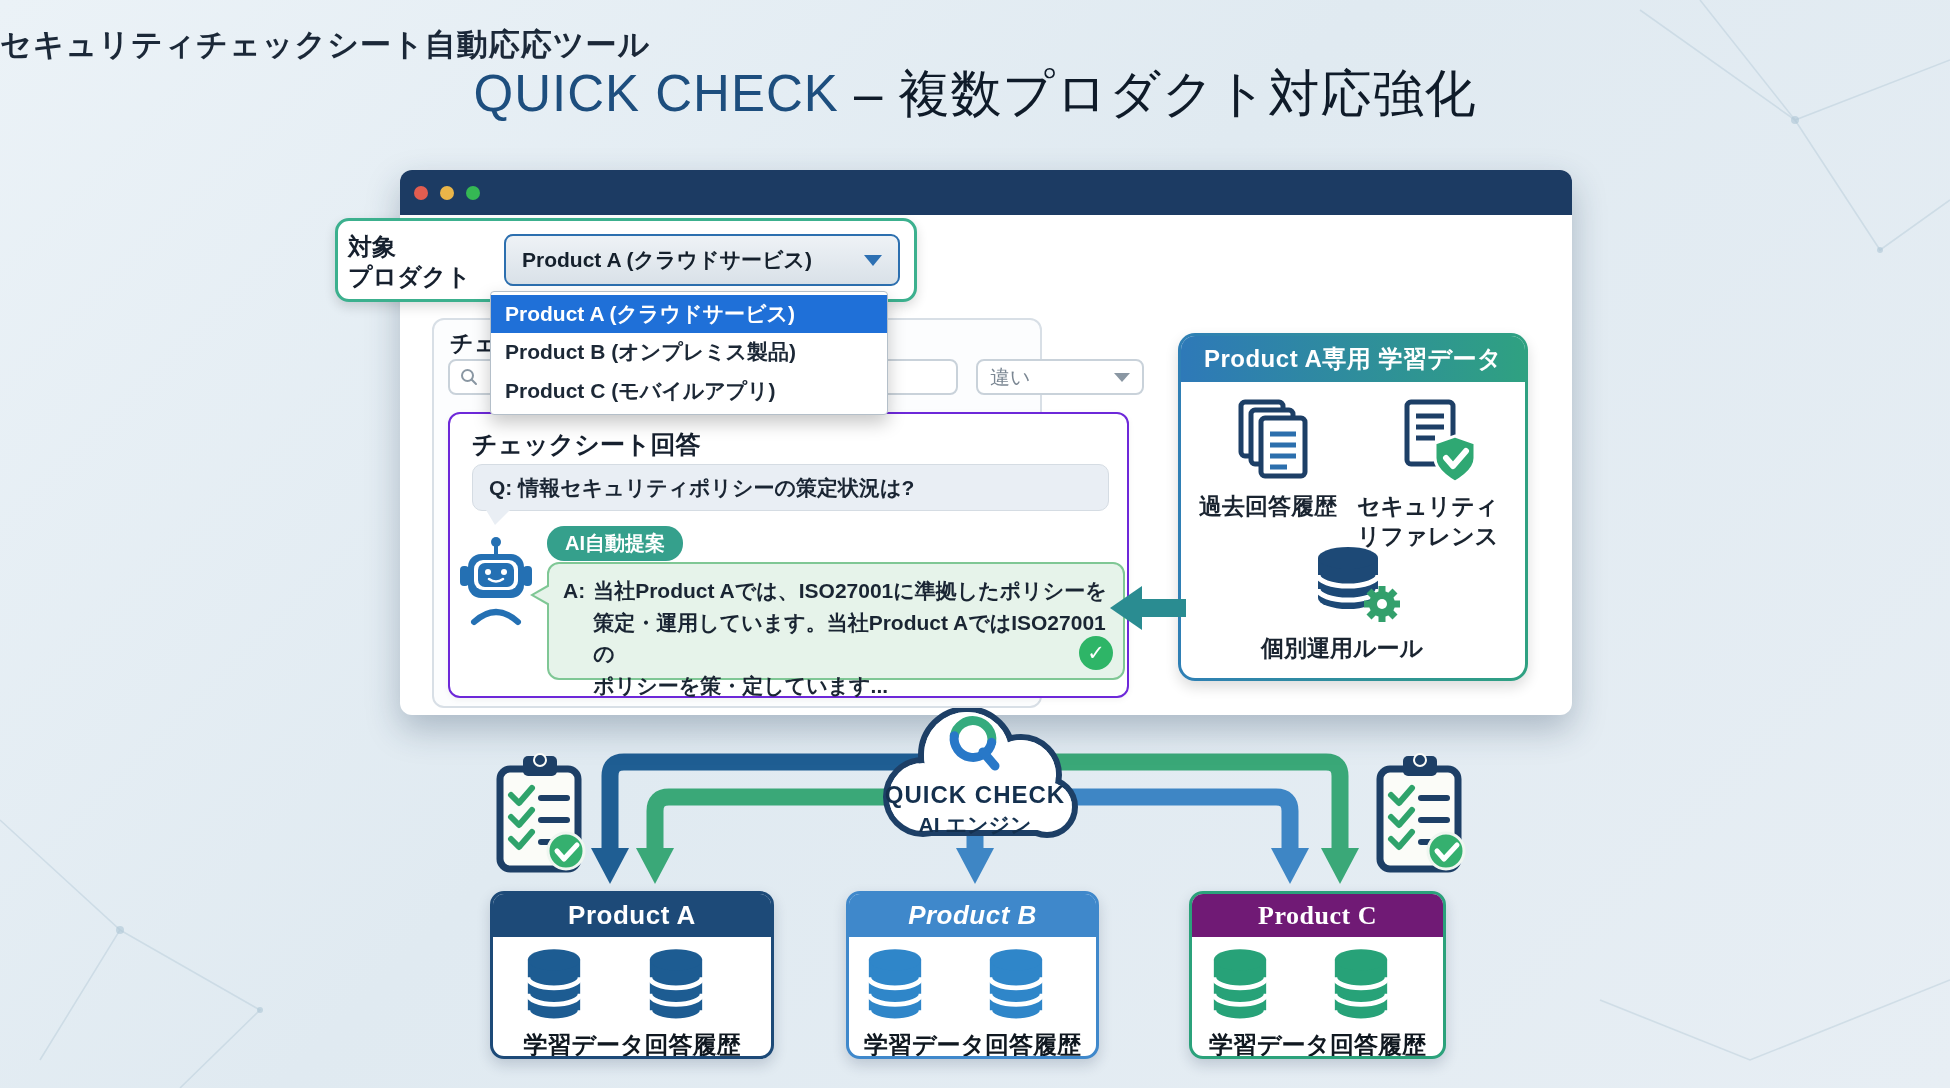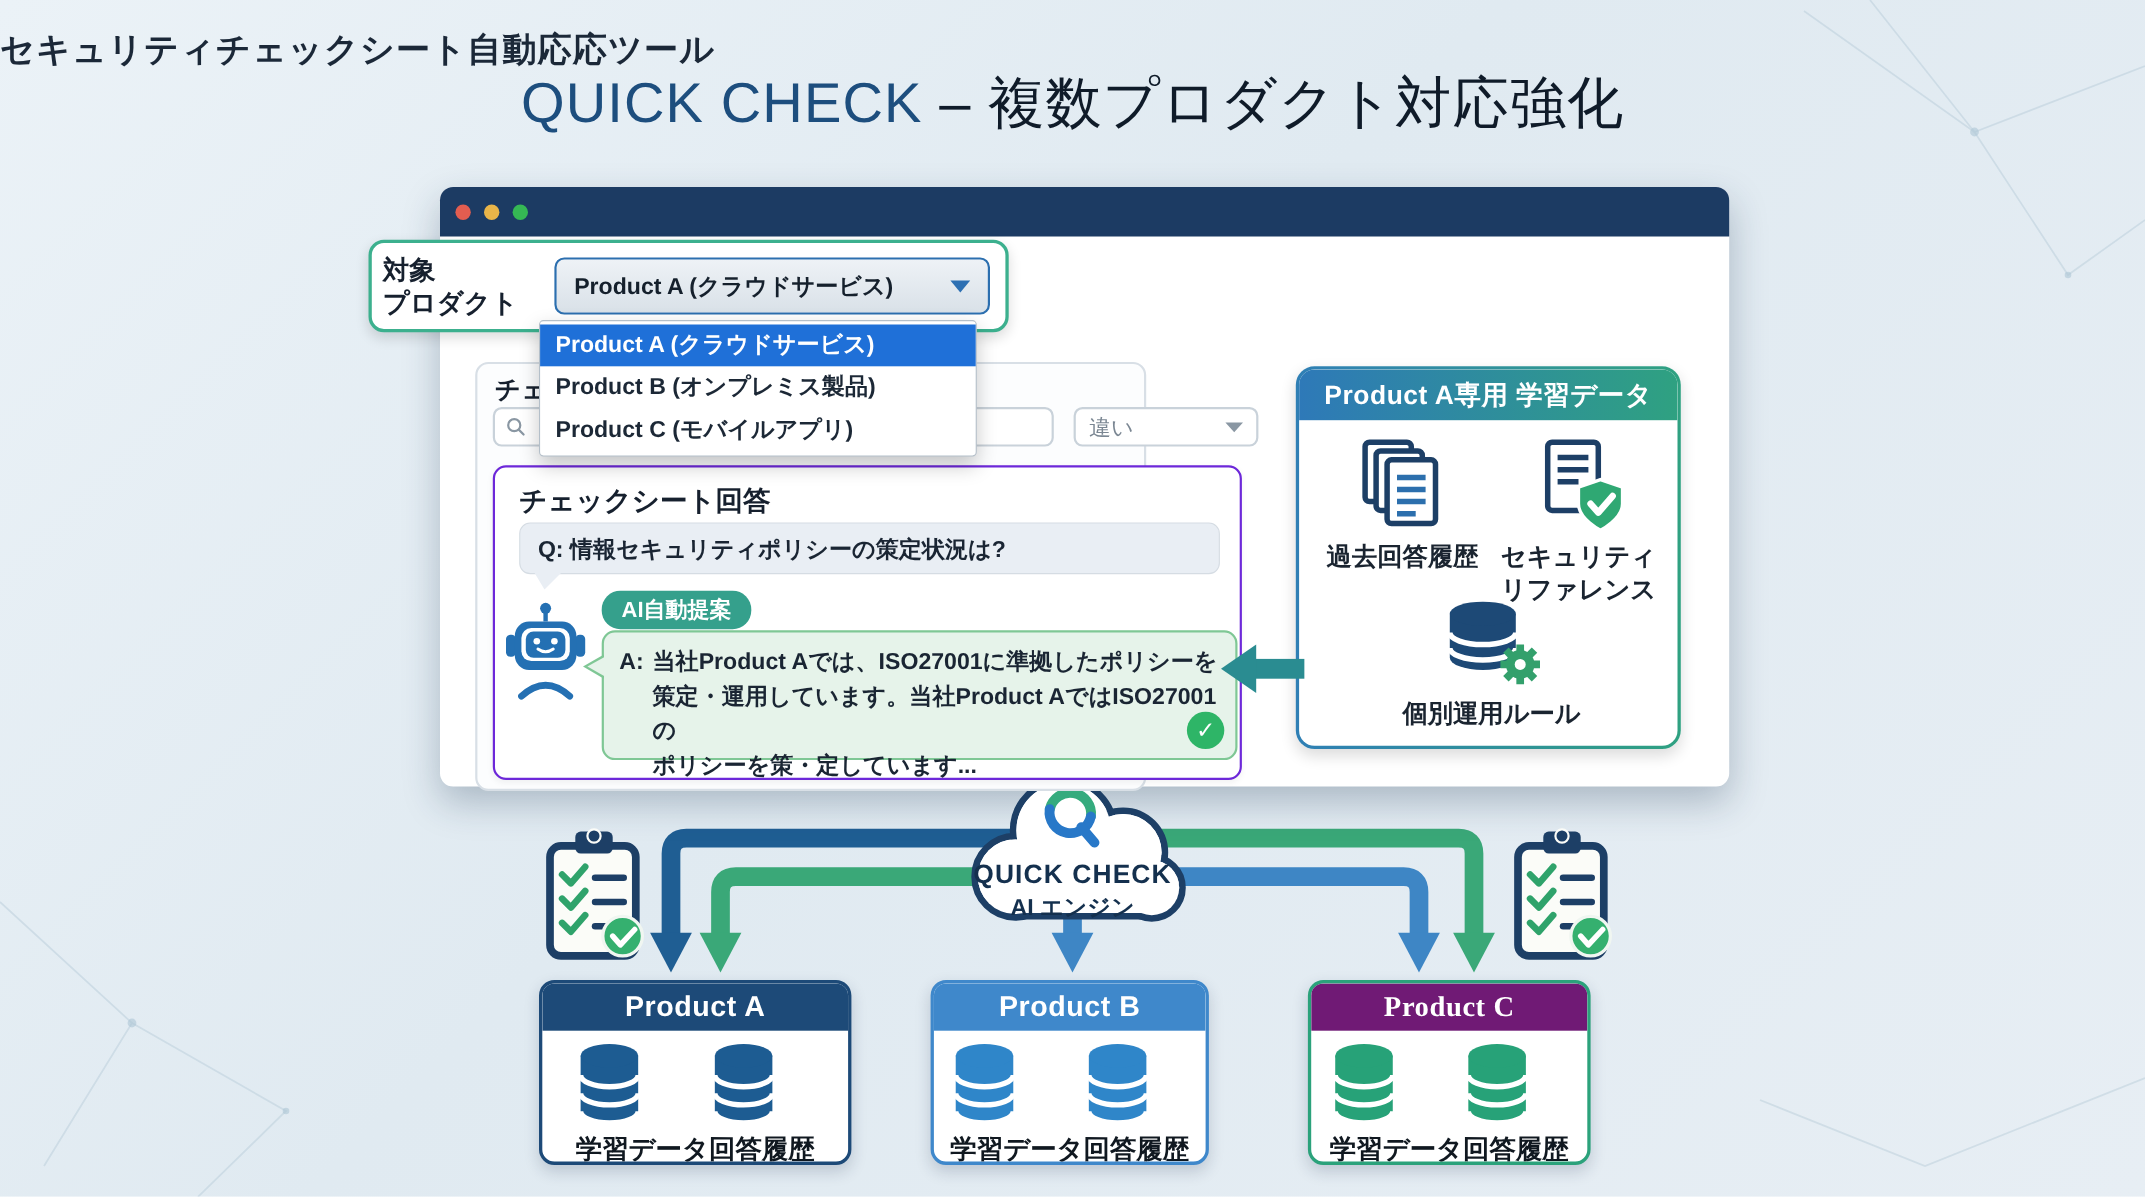--- a/index.html
+++ b/index.html
@@ -31,21 +31,21 @@
     display:flex;align-items:center;box-sizing:border-box;padding:0 16px;cursor:default;}
   .select-main .val{font-size:21px;font-weight:600;color:#15202c;flex:1;}
   .caret-blue{width:0;height:0;border-left:9px solid transparent;border-right:9px solid transparent;
     border-top:11px solid #2d70b3;}
   .dropdown{position:absolute;left:490px;top:291px;width:398px;background:#fff;
     border:1px solid #b4bfc9;border-radius:4px;z-index:6;box-shadow:0 8px 18px rgba(0,0,0,.22);
     padding:3px 0 4px 0;box-sizing:border-box;}
   .opt{font-size:21px;font-weight:600;color:#1c2836;padding:5px 14px;line-height:1.35;cursor:default;}
   .opt.selected{background:#1f70d8;color:#ffffff;}
   
-  .main-panel{position:absolute;left:432px;top:329px;width:610px;height:390px;background:#fcfdfe;
+  .main-panel{position:absolute;left:432px;top:318px;width:610px;height:390px;background:#fcfdfe;
     border:2px solid #d8dfe6;border-radius:12px;box-sizing:border-box;z-index:3;}
   .partial-heading{position:absolute;left:16px;top:8px;font-size:23px;font-weight:700;color:#16202e;}
   .search-box{position:absolute;left:14px;top:39px;width:510px;height:36px;border:2px solid #c9d2da;
     border-radius:8px;background:#fff;display:flex;align-items:center;padding:0 10px;box-sizing:border-box;gap:8px;}
   .search-box input{border:none;outline:none;flex:1;font-size:19px;color:#4b5a68;background:transparent;}
   .filter-box{position:absolute;left:542px;top:39px;width:168px;height:36px;border:2px solid #c9d2da;
     border-radius:8px;background:#fff;display:flex;align-items:center;padding:0 12px;box-sizing:border-box;}
   .filter-box .val{flex:1;font-size:20px;color:#7b8793;}
   .caret-gray{width:0;height:0;border-left:8px solid transparent;border-right:8px solid transparent;
     border-top:9px solid #8a97a3;}
@@ -69,39 +69,39 @@
   .check-pill{position:absolute;right:10px;bottom:8px;width:34px;height:34px;border-radius:50%;
     background:#2eb567;color:#fff;font-size:21px;font-weight:700;display:flex;align-items:center;justify-content:center;}
   .robot{position:absolute;left:4px;top:120px;}
   
   .learn-panel{position:absolute;left:1178px;top:333px;width:350px;height:348px;border-radius:17px;
     background:linear-gradient(90deg,#2f7fb5,#2fa181);padding:3px;box-sizing:border-box;z-index:3;
     box-shadow:0 6px 14px rgba(0,0,0,.14);}
   .learn-inner{position:relative;width:100%;height:100%;background:#fff;border-radius:14px;overflow:hidden;}
   .learn-header{height:46px;background:linear-gradient(90deg,#2e79b8,#2fa181);color:#fff;font-size:24px;
     font-weight:700;display:flex;align-items:center;justify-content:center;letter-spacing:.5px;}
-  .learn-item{position:absolute;text-align:center;}
+  .learn-item{position:absolute;text-align:left;}
   .learn-item .lbl{font-size:23px;font-weight:700;color:#1a2430;line-height:1.3;margin-top:6px;}
   .li-1{left:18px;top:62px;width:152px;} .li-2{left:176px;top:62px;width:156px;} .li-3{left:80px;top:208px;width:190px;}
   .li-icon{display:flex;justify-content:center;}
   
   .teal-arrow{position:absolute;left:1106px;top:584px;z-index:4;}
   
   .flow-arrows{position:absolute;left:0;top:0;z-index:1;pointer-events:none;}
   .cloud{position:absolute;left:853px;top:691px;z-index:2;}
   .clipboard{position:absolute;z-index:2;}
   .clip-left{left:490px;top:751px;} .clip-right{left:1370px;top:751px;}
   .product-box{position:absolute;top:891px;height:168px;background:#fff;border-radius:14px;
     box-sizing:border-box;z-index:2;box-shadow:0 6px 14px rgba(20,40,70,.18);overflow:hidden;}
   .pb-a{left:490px;width:284px;border:3px solid #1d4a78;}
   .pb-b{left:846px;width:253px;border:3px solid #3f88cb;}
   .pb-c{left:1189px;width:257px;border:3px solid #2ba27b;}
   .pb-header{height:43px;display:flex;align-items:center;justify-content:center;color:#fff;
     font-size:26px;font-weight:700;letter-spacing:.5px;}
-  .pb-a .pb-header{background:#1d4a78;} .pb-b .pb-header{background:#3f88cb;} .pb-c .pb-header{background:#701a75;font-family:Liberation Serif, serif;}
+  .pb-a .pb-header{background:#1d4a78;} .pb-b .pb-header{background:#3f88cb;font-style:italic;} .pb-c .pb-header{background:#701a75;font-family:Liberation Serif, serif;}
   .pb-body{display:flex;justify-content:center;padding-top:10px;}
   .db-col{text-align:center;}
   .db-col .lbl{font-size:24px;font-weight:700;color:#101820;margin-top:4px;}
   .db-a{color:#1d5c92;} .db-b{color:#2f86c9;} .db-c{color:#27a278;}
   .deco{position:absolute;z-index:0;pointer-events:none;}
 </style>
 </head>
 <body>
 
 <div class="stage">

